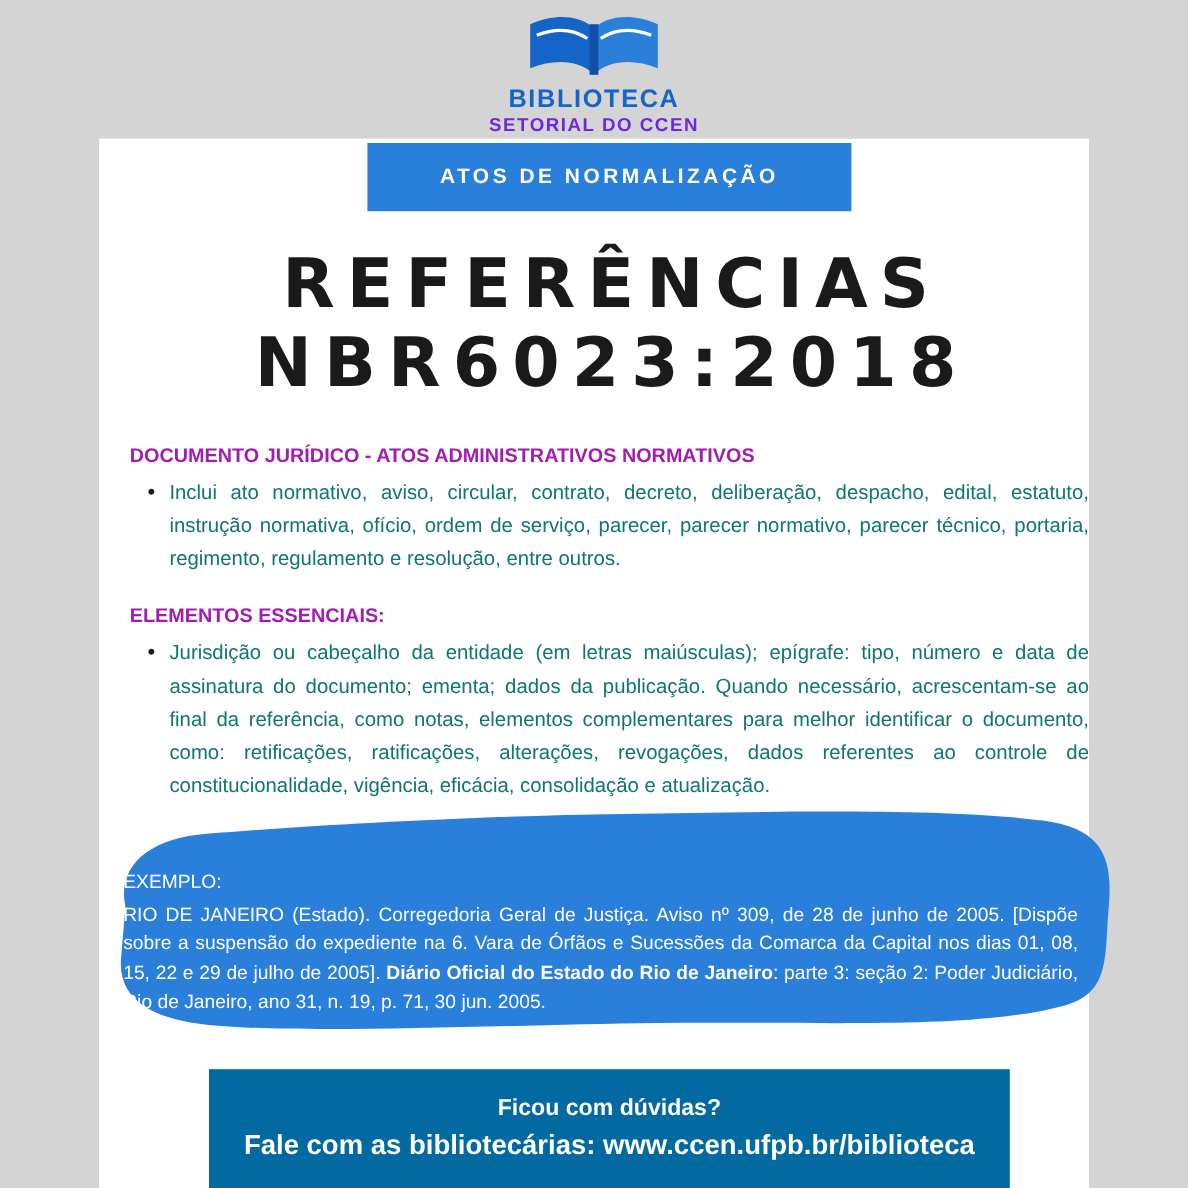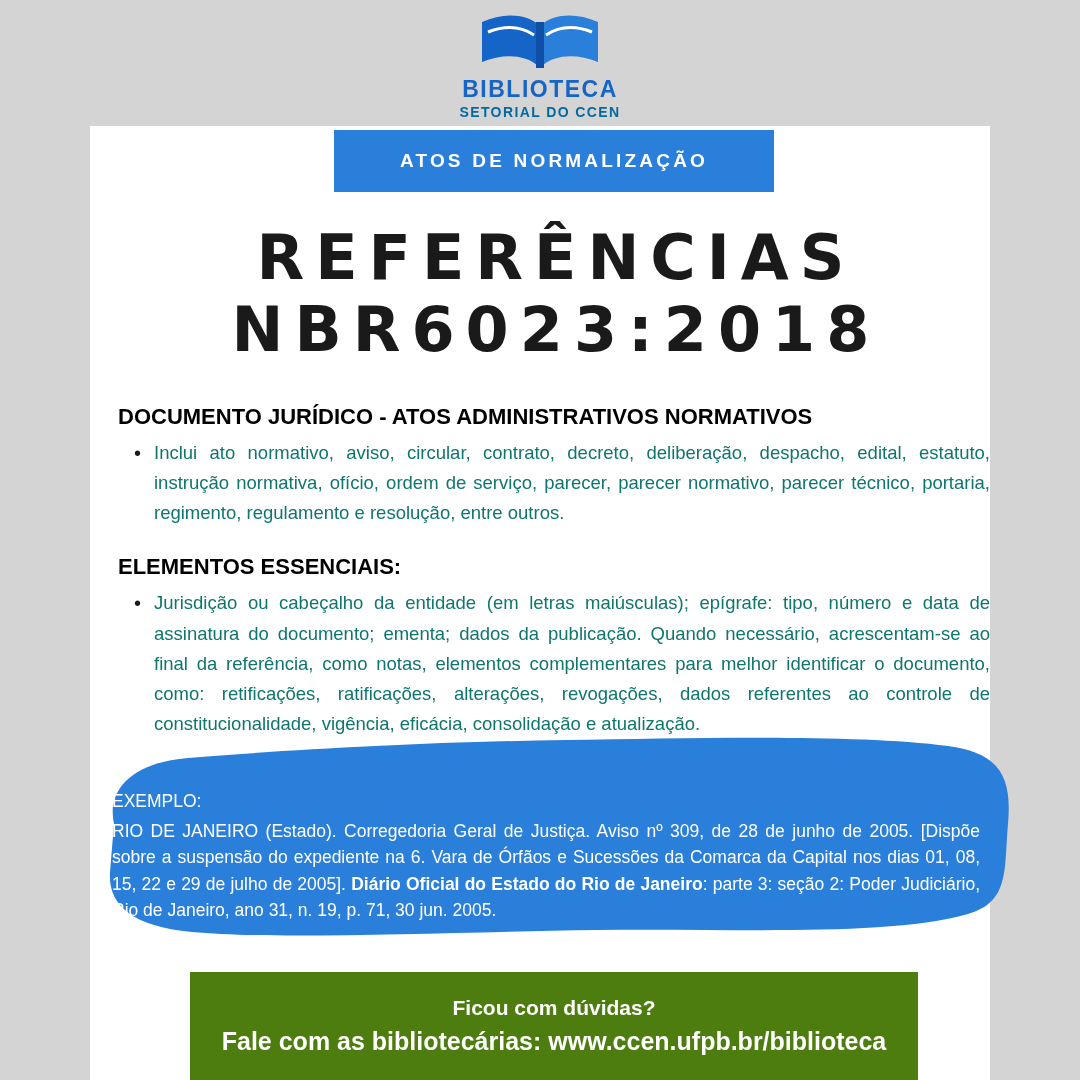--- a/index.html
+++ b/index.html
@@ -35,24 +35,24 @@
     position: relative;
   }
   .logo-title {
     font-size: 23px;
     font-weight: bold;
     letter-spacing: 1.5px;
     color: #1565c8;
     margin-top: 2px;
   }
   .logo-sub {
-    font-size: 14px;
+    font-size: 17px;
     font-weight: bold;
     letter-spacing: 1.4px;
-    color: #0369a1;
+    color: #6d28d9;
     margin-top: 1px;
   }
 
   
   .card {
     position: absolute;
     left: 90px;
     top: 126px;
     width: 900px;
     height: 954px;
@@ -97,23 +97,23 @@
   }
 
   
   .body {
     position: absolute;
     left: 118px;
     top: 404px;
     width: 872px;
   }
   .section-head {
-    font-size: 22px;
-    font-weight: bold;
-    color: #000000;
+    font-size: 18px;
+    font-weight: bold;
+    color: #a21caf;
     margin-bottom: 8px;
   }
   ul.bullets {
     list-style: none;
     margin: 0 0 26px 0;
     padding: 0;
   }
   ul.bullets li {
     position: relative;
     padding-left: 36px;
@@ -153,21 +153,21 @@
   .example .body-text { display: block; text-align: justify; }
   .example b { font-weight: bold; }
 
   
   .footer {
     position: absolute;
     left: 190px;
     top: 972px;
     width: 728px;
     height: 108px;
-    background: #4d7c0f;
+    background: #0369a1;
     display: flex;
     flex-direction: column;
     align-items: center;
     justify-content: center;
     gap: 7px;
   }
   .footer-line1 {
     color: #ffffff;
     font-size: 21px;
     font-weight: bold;

